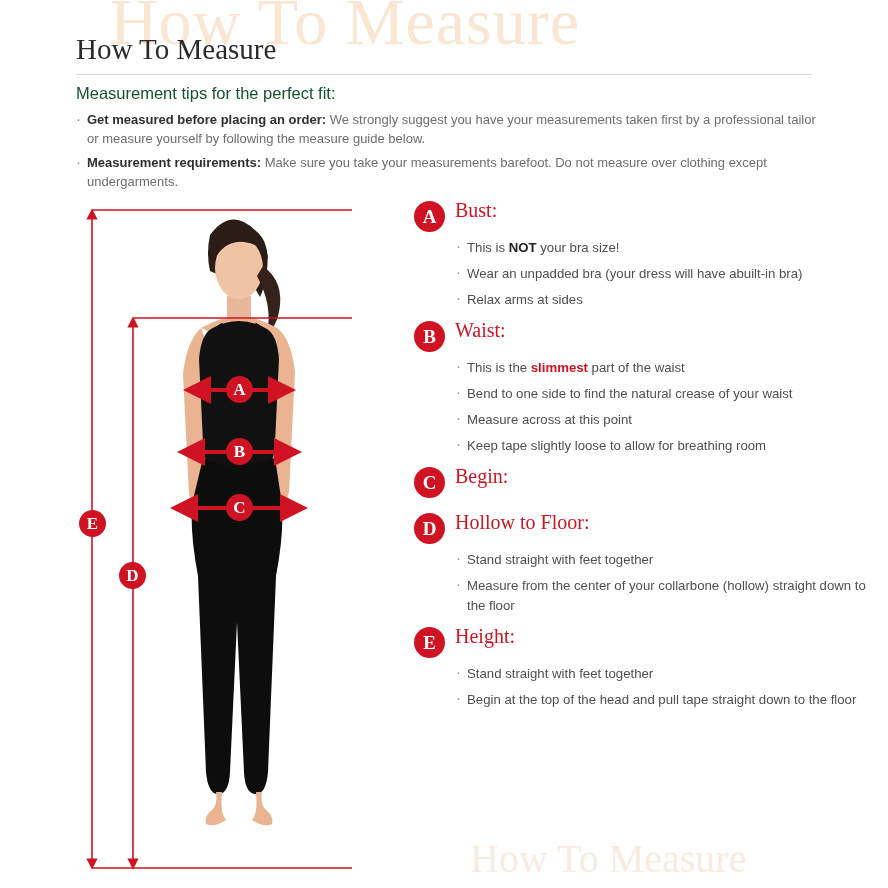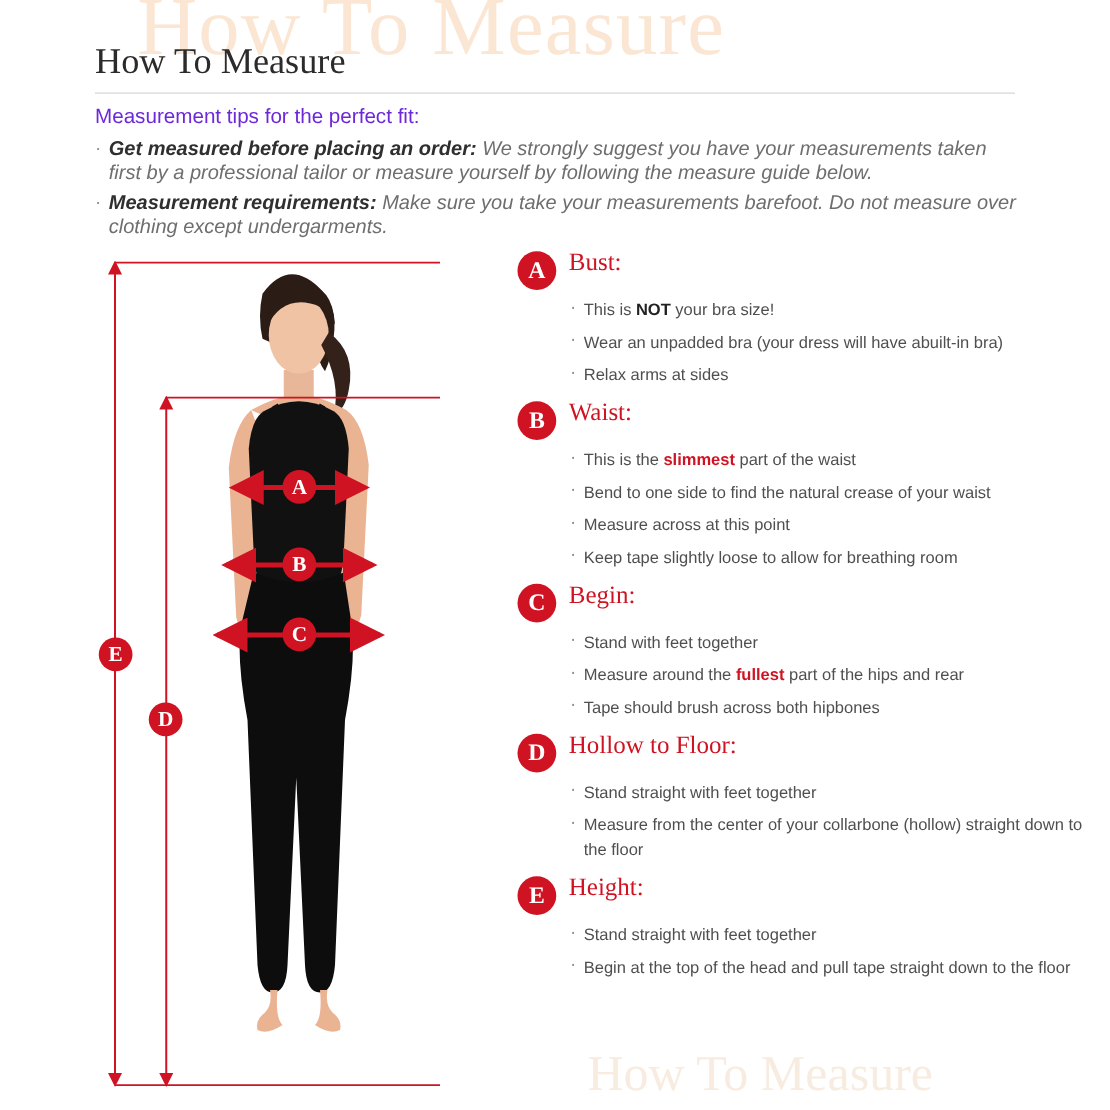--- a/index.html
+++ b/index.html
@@ -60,36 +60,35 @@
     top: 74px;
     width: 736px;
     height: 1px;
     background: #d8d8d8;
   }
   .subtitle {
     position: absolute;
     top: 84px;
     left: 76px;
     font-size: 16.5px;
-    color: #6d28d9;
+    color: #14532d;
   }
   .tips {
     position: absolute;
     top: 111px;
     left: 76px;
     width: 740px;
   }
   .tip {
-    font-size: 16px;
+    font-size: 13px;
     line-height: 18.5px;
     color: #6e6e6e;
     margin-bottom: 6px;
     padding-left: 11px;
     position: relative;
-    font-style: italic;
   }
   .tip::before {
     content: "·";
     position: absolute;
     left: 0;
     top: -1px;
     color: #8c8c8c;
     font-size: 15px;
   }
   .tip b {
@@ -299,25 +298,20 @@
         <div class="item">Measure across at this point</div>
         <div class="item">Keep tape slightly loose to allow for breathing room</div>
       </div>
     </div>
 
     <div class="sec">
       <div class="sec-head">
         <div class="sec-badge">C</div>
         <div class="sec-title">Begin:</div>
       </div>
-      <div class="sec-items">
-        <div class="item">Stand with feet together</div>
-        <div class="item">Measure around the <b>fullest</b> part of the hips and rear</div>
-        <div class="item">Tape should brush across both hipbones</div>
-      </div>
     </div>
 
     <div class="sec">
       <div class="sec-head">
         <div class="sec-badge">D</div>
         <div class="sec-title">Hollow to Floor:</div>
       </div>
       <div class="sec-items">
         <div class="item">Stand straight with feet together</div>
         <div class="item">Measure from the center of your collarbone (hollow) straight down to the floor</div>

